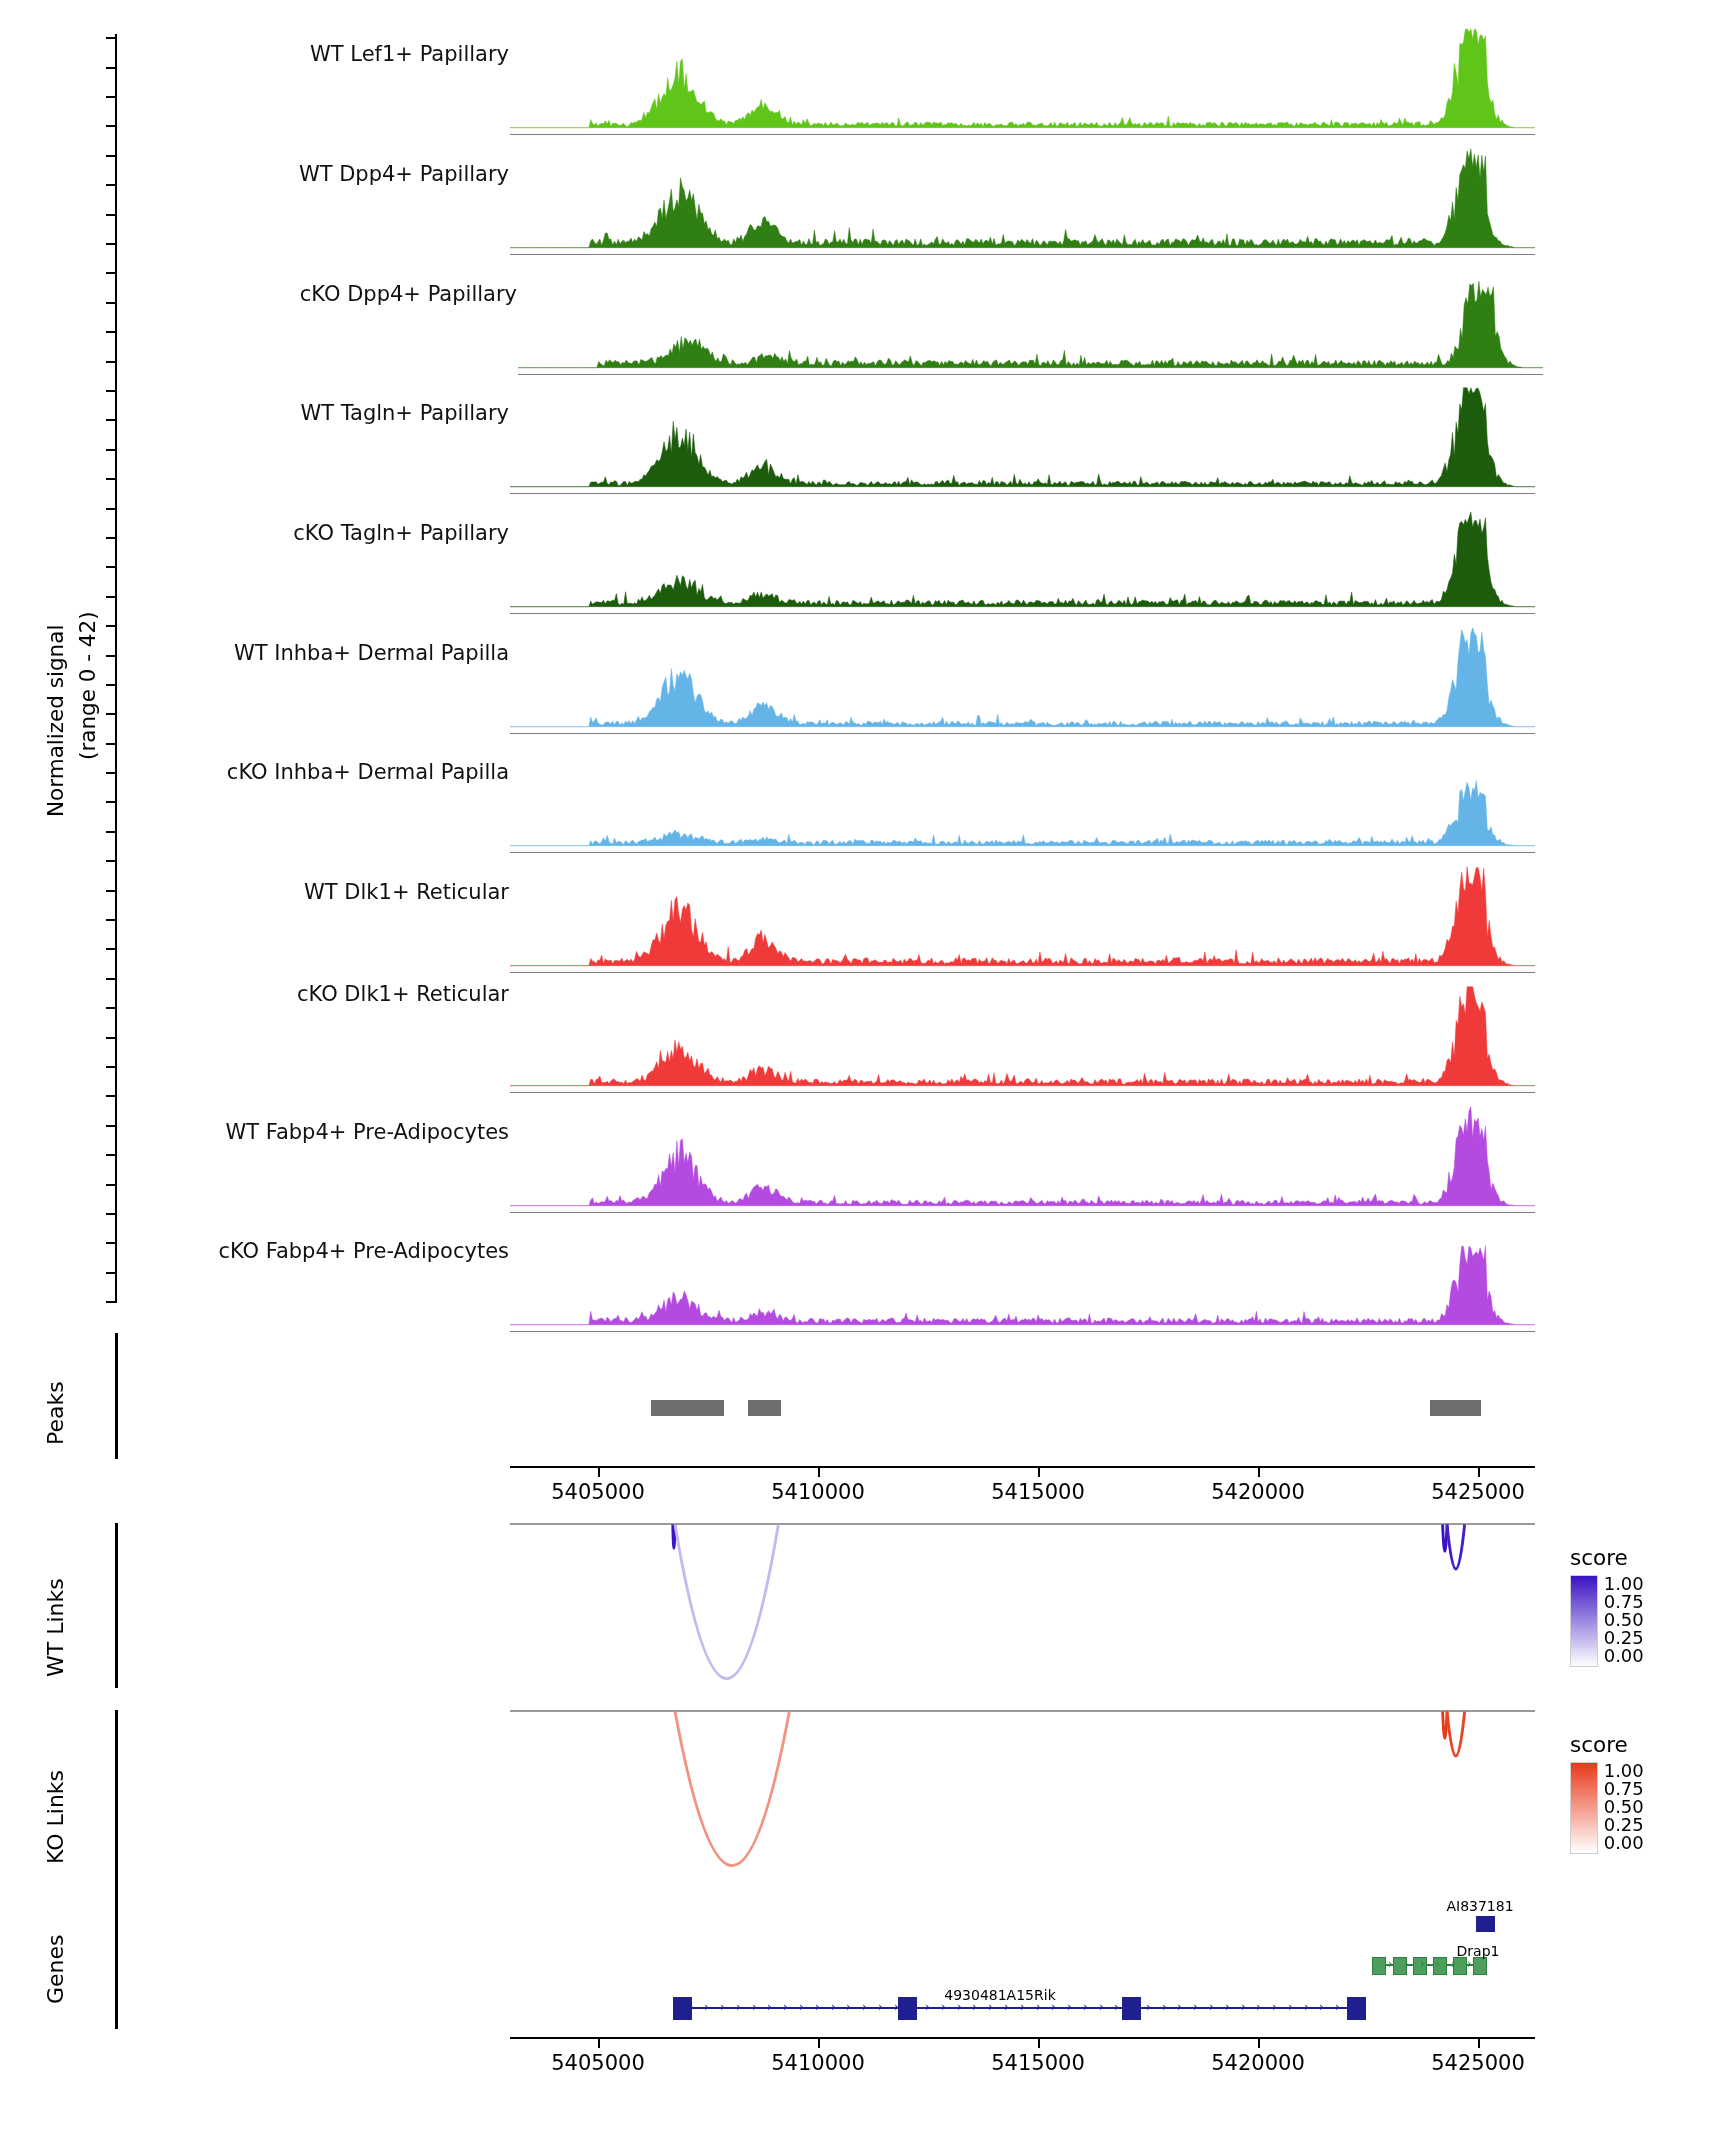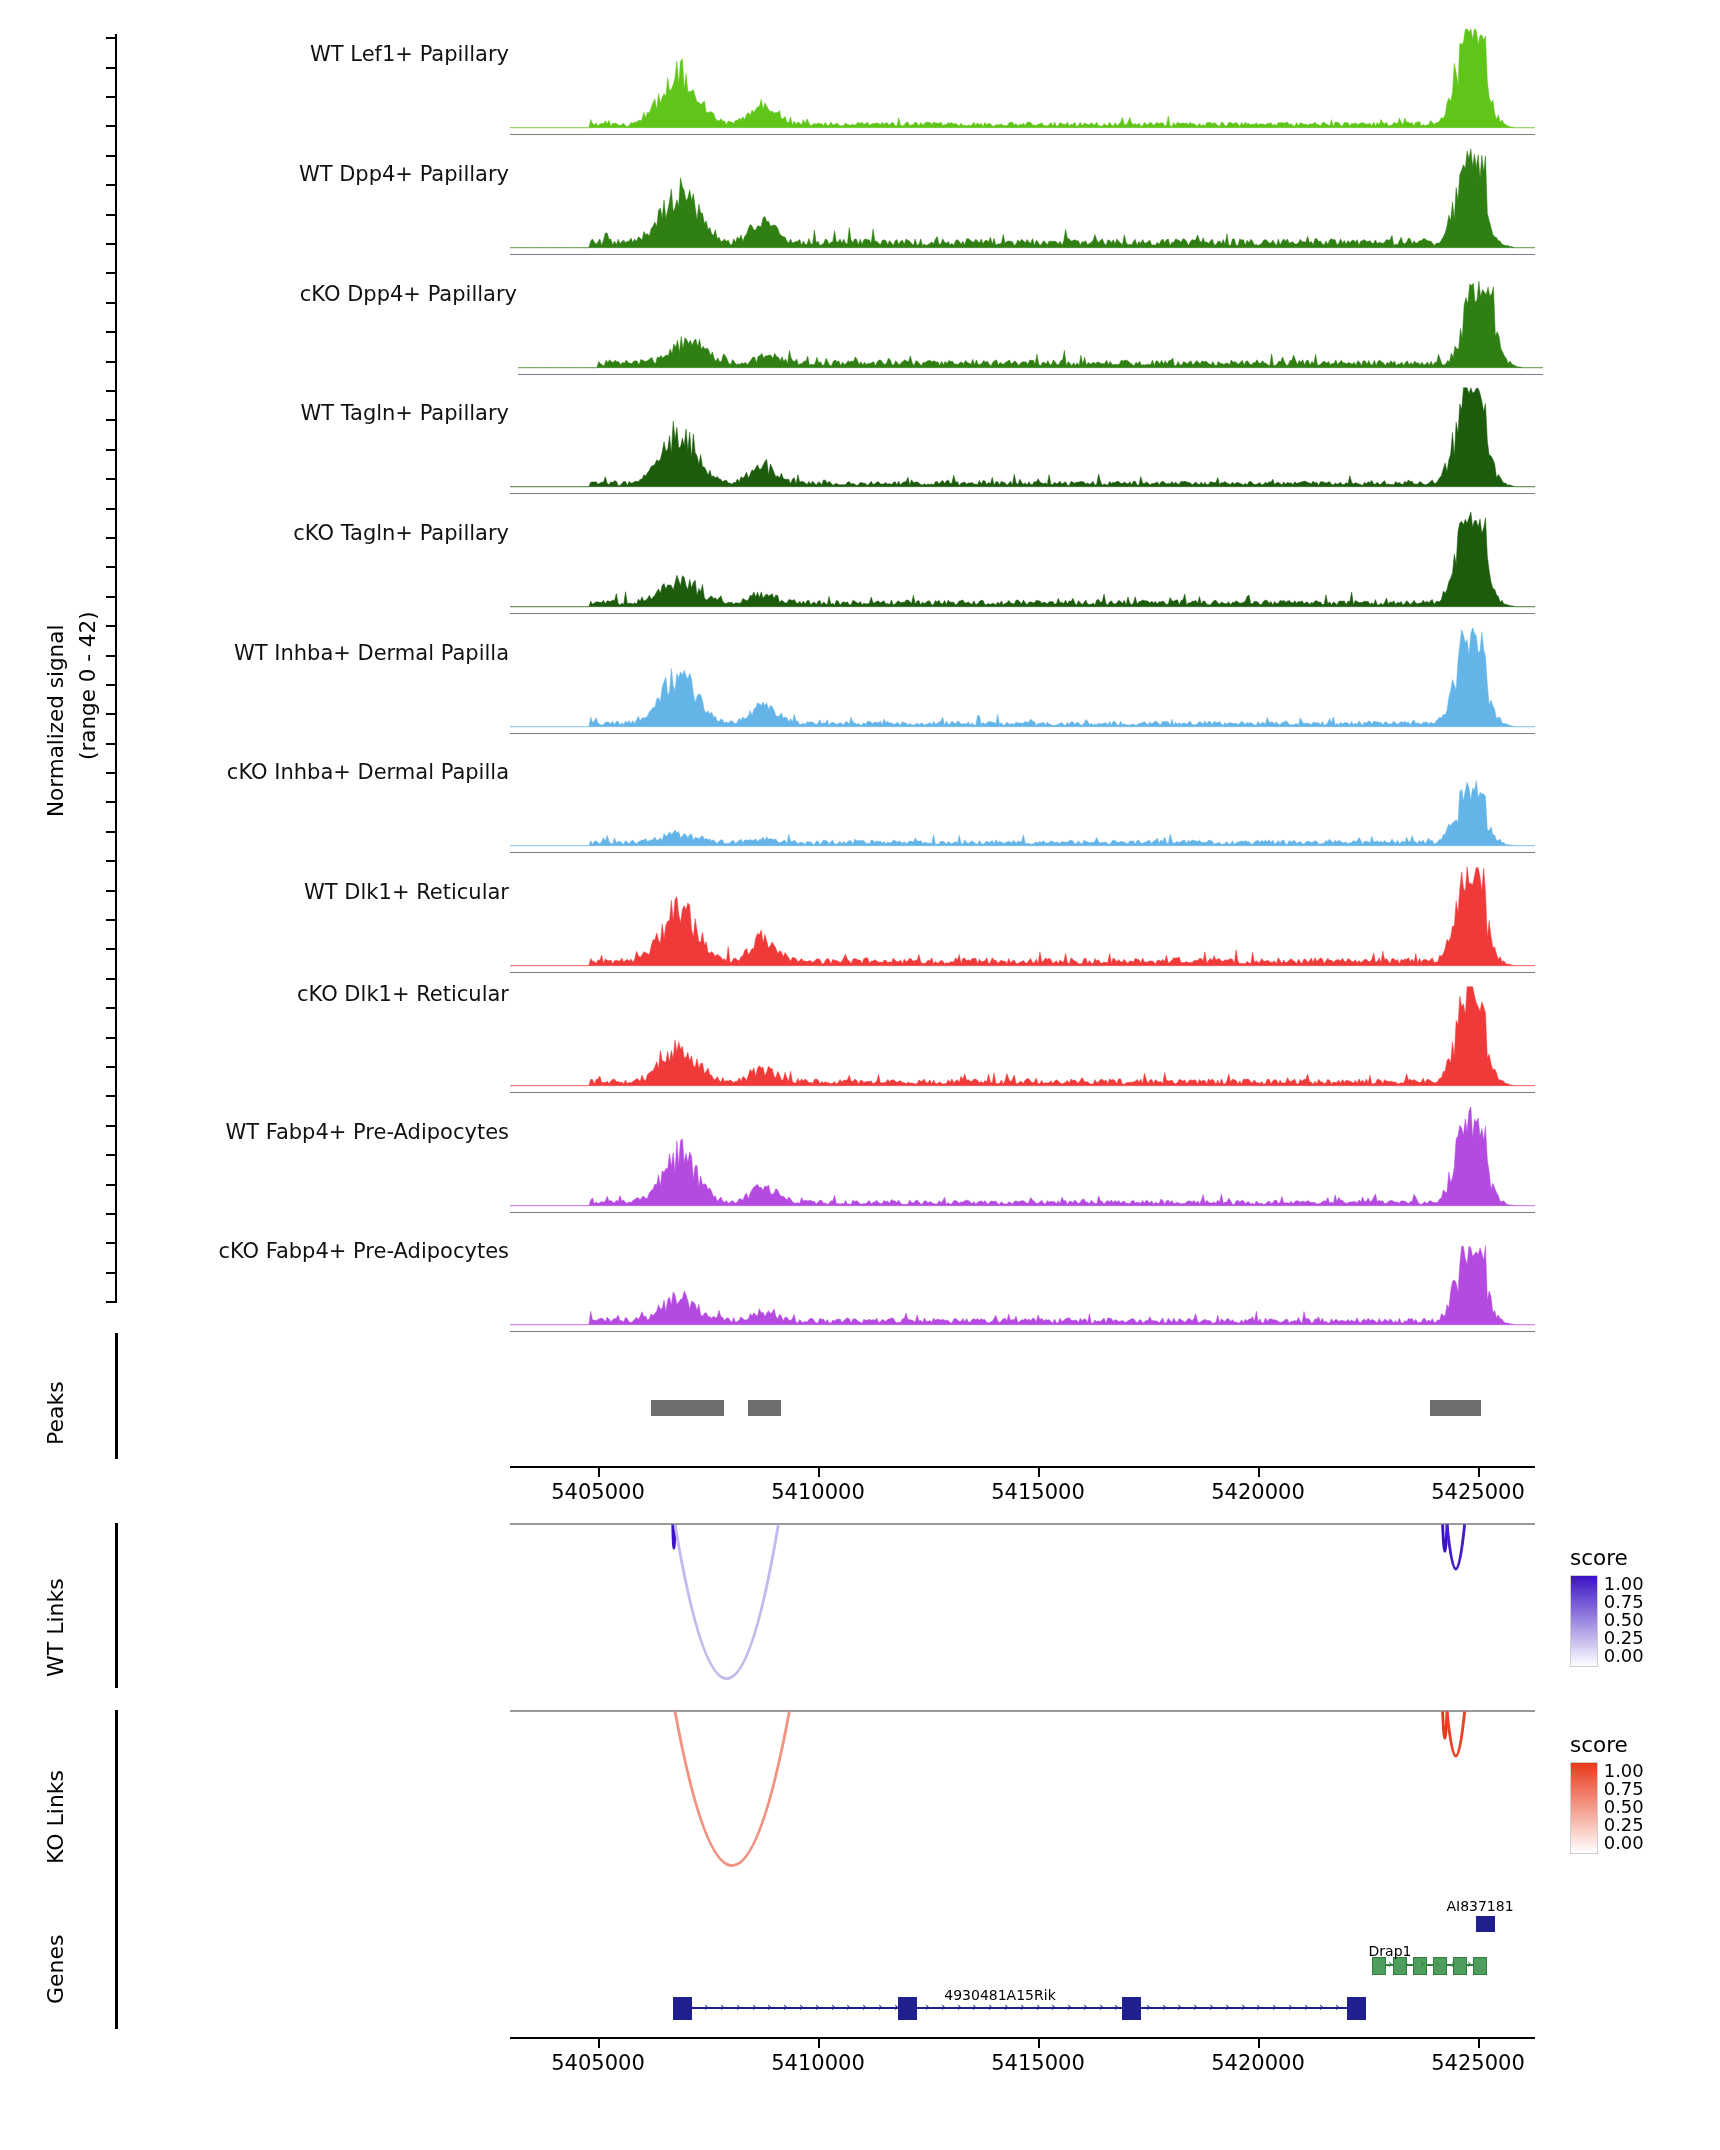--- a/index.html
+++ b/index.html
@@ -474,21 +474,21 @@
           <div class="gene-exon gene-exon-green" style="left: 903px; width: 11.5px; height: 16px; top: 93px;"></div>
           <div class="gene-exon gene-exon-green" style="left: 923px; width: 11.5px; height: 16px; top: 93px;"></div>
           <div class="gene-exon gene-exon-green" style="left: 943px; width: 11.5px; height: 16px; top: 93px;"></div>
           <div class="gene-exon gene-exon-green" style="left: 963px; width: 11.5px; height: 16px; top: 93px;"></div>
           <div style="position: absolute; left: 878px; top: 94px; font-size: 12.2px; line-height: 12.2px; color: rgb(47, 127, 63);">›</div>
           <div style="position: absolute; left: 894px; top: 94px; font-size: 12.2px; line-height: 12.2px; color: rgb(47, 127, 63);">›</div>
           <div style="position: absolute; left: 910px; top: 94px; font-size: 12.2px; line-height: 12.2px; color: rgb(47, 127, 63);">›</div>
           <div style="position: absolute; left: 925px; top: 94px; font-size: 12.2px; line-height: 12.2px; color: rgb(47, 127, 63);">›</div>
           <div style="position: absolute; left: 941px; top: 94px; font-size: 12.2px; line-height: 12.2px; color: rgb(47, 127, 63);">›</div>
           <div style="position: absolute; left: 957px; top: 94px; font-size: 12.2px; line-height: 12.2px; color: rgb(47, 127, 63);">›</div>
-          <div class="gene-label" style="left: 880px; top: 79px;">Drap1</div>
+          <div class="gene-label" style="left: 968px; top: 79px;">Drap1</div>
           <div class="gene-line" style="left: 163px; width: 693px; top: 143px;"></div>
           <div class="gene-exon" style="left: 163px; width: 18.6px; height: 23px; top: 133px;"></div>
           <div class="gene-exon" style="left: 388px; width: 18.6px; height: 23px; top: 133px;"></div>
           <div class="gene-exon" style="left: 612px; width: 18.6px; height: 23px; top: 133px;"></div>
           <div class="gene-exon" style="left: 837px; width: 18.6px; height: 23px; top: 133px;"></div>
           <div style="position: absolute; left: 179px; top: 137px; font-size: 12.2px; line-height: 12.2px; color: rgb(31, 31, 143);">›</div>
           <div style="position: absolute; left: 194px; top: 137px; font-size: 12.2px; line-height: 12.2px; color: rgb(31, 31, 143);">›</div>
           <div style="position: absolute; left: 210px; top: 137px; font-size: 12.2px; line-height: 12.2px; color: rgb(31, 31, 143);">›</div>
           <div style="position: absolute; left: 226px; top: 137px; font-size: 12.2px; line-height: 12.2px; color: rgb(31, 31, 143);">›</div>
           <div style="position: absolute; left: 242px; top: 137px; font-size: 12.2px; line-height: 12.2px; color: rgb(31, 31, 143);">›</div>

